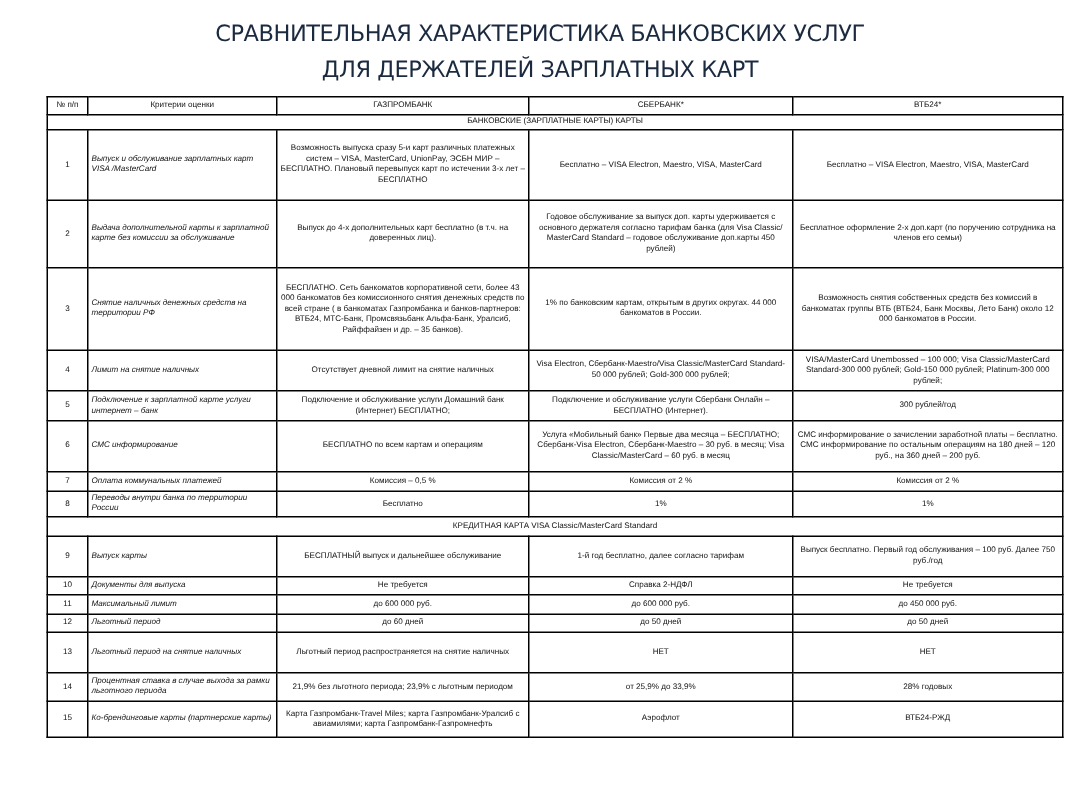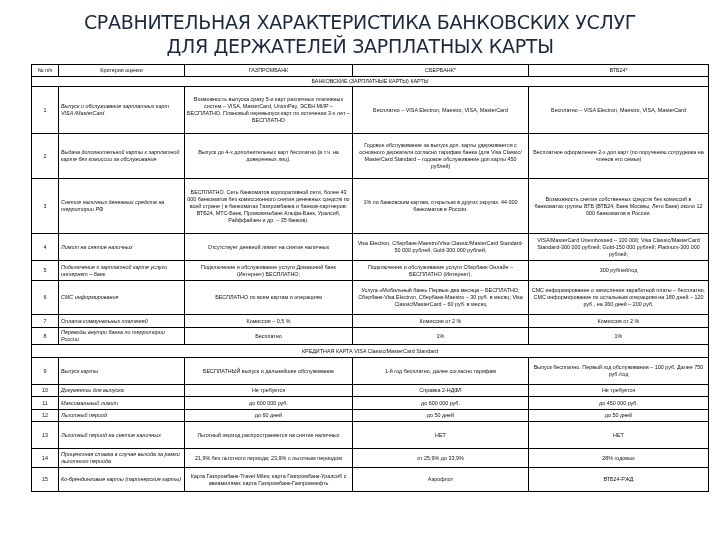--- a/index.html
+++ b/index.html
@@ -1,30 +1,30 @@
 <!DOCTYPE html>
 <html><head>
 <meta charset="utf-8">
 <style>
   html, body { margin:0; padding:0; }
   body { width:720px; height:540px; background:#ffffff; position:relative; overflow:hidden; font-family:"Liberation Sans", sans-serif; color:#111; }
-  .title { position:absolute; left:0; top:10px; width:720px; text-align:center; font-family:"DejaVu Sans", sans-serif; font-size:19px; line-height:24px; color:#1b2a3f; letter-spacing:-0.3px; }
+  .title { position:absolute; left:0; top:10px; width:720px; text-align:center; font-family:"DejaVu Sans", sans-serif; font-size:15px; line-height:24px; color:#1b2a3f; letter-spacing:-0.3px; }
   table { position:absolute; left:31px; top:64px; width:677px; border-collapse:collapse; table-layout:fixed; }
   td, th { border:1px solid #000; font-size:5.4px; line-height:7px; text-align:center; vertical-align:middle; padding:1px 2px; font-weight:normal; }
   th { height:9px; }
   td.num { text-align:center; }
   td.crit { text-align:left; font-style:italic; }
   td.section { height:6px; }
 </style>
 </head>
 <body>
 
 <div class="title">
   <div>СРАВНИТЕЛЬНАЯ ХАРАКТЕРИСТИКА БАНКОВСКИХ УСЛУГ</div>
-  <div>ДЛЯ ДЕРЖАТЕЛЕЙ ЗАРПЛАТНЫХ КАРТЫ</div>
+  <div>ДЛЯ ДЕРЖАТЕЛЕЙ ЗАРПЛАТНЫХ КАРТ</div>
 </div>
 
 <table>
   <colgroup>
     <col style="width:27px">
       <col style="width:126px">
       <col style="width:168px">
       <col style="width:176px">
       <col style="width:180px">
   </colgroup>

